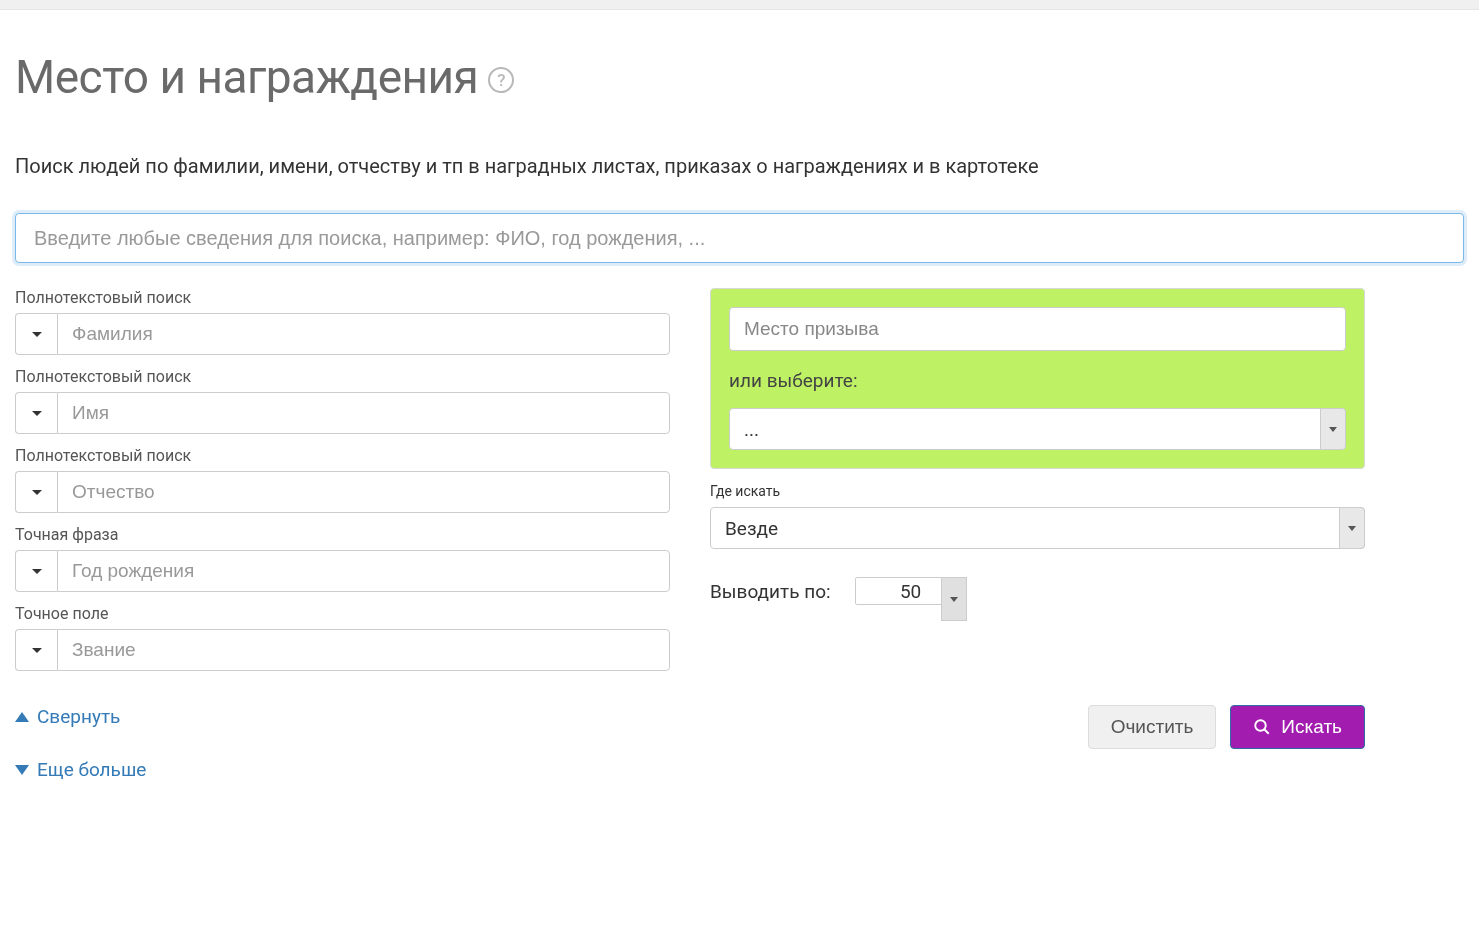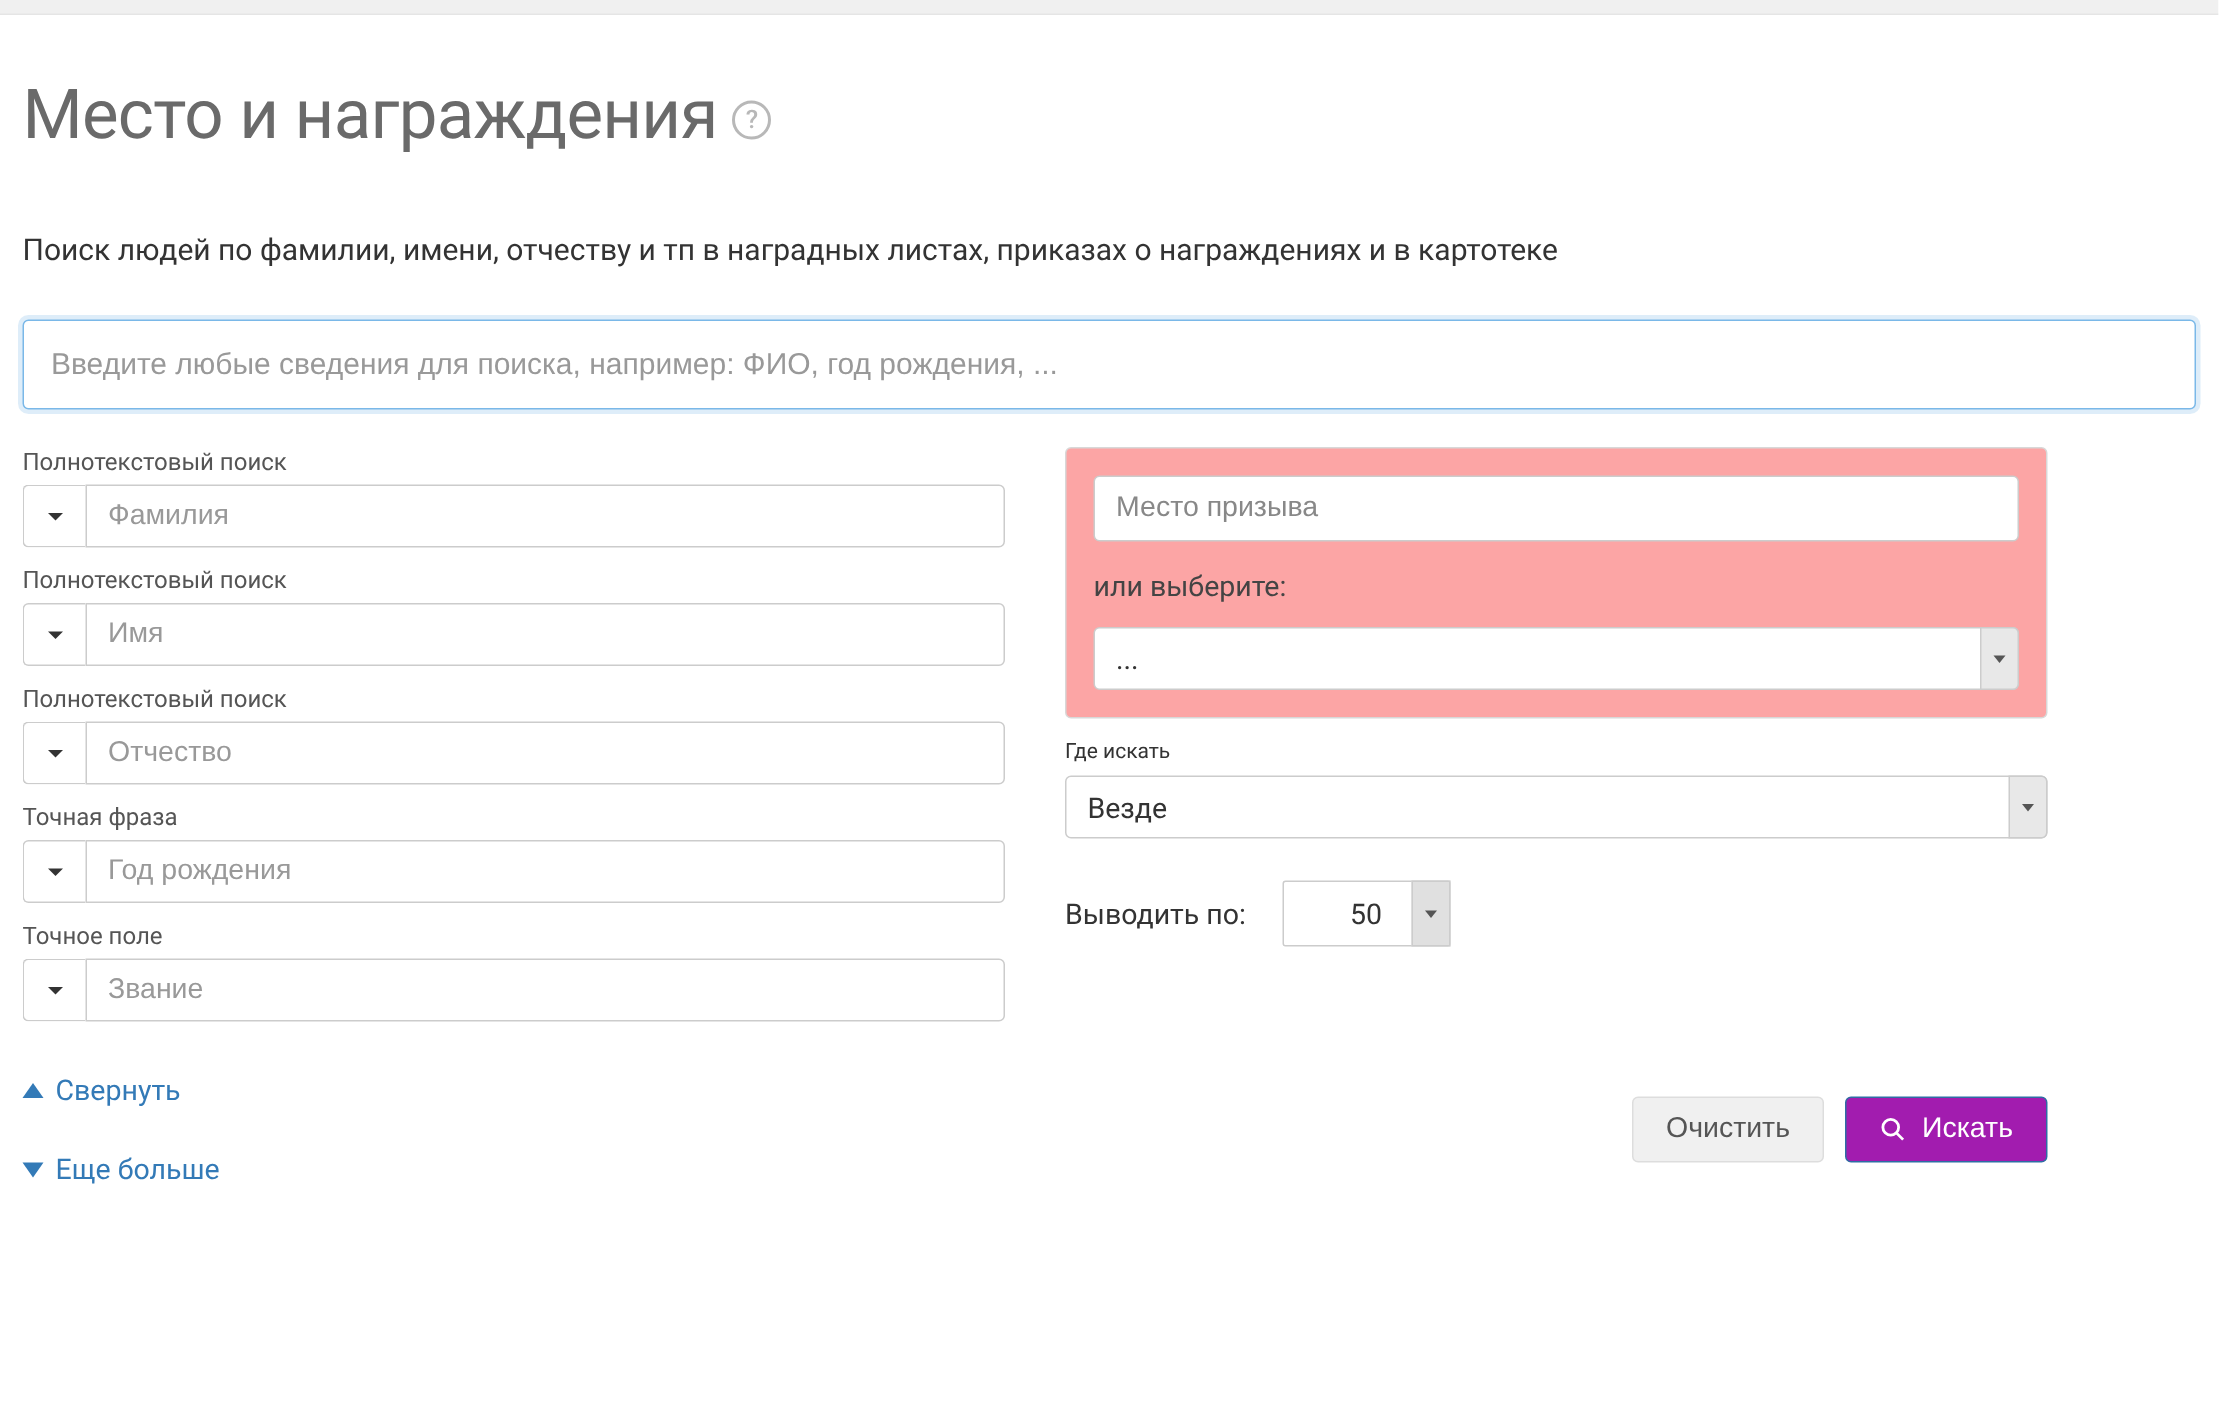--- a/index.html
+++ b/index.html
@@ -46,21 +46,21 @@
       font-weight: 500;
       margin-top: 6px;
     }
     .description {
       font-size: 20px;
       color: #333;
       margin-bottom: 35px;
     }
     .main-search {
       width: 100%;
-      height: 60px;
+      height: 50px;
       padding: 0 18px;
       font-size: 20px;
       border: 1px solid #7ab8e8;
       border-radius: 4px;
       outline: none;
       box-shadow: 0 0 0 3px rgba(122,184,232,0.25);
       color: #333;
     }
     .main-search::placeholder {
       color: #999;
@@ -113,21 +113,21 @@
       font-size: 19px;
       border: 1px solid #ccc;
       border-radius: 0 4px 4px 0;
       outline: none;
       color: #333;
     }
     .text-input::placeholder {
       color: #999;
     }
     .right-panel {
-      background: #fca5a5;
+      background: #bef264;
       border: 1px solid #d8d8d8;
       border-radius: 4px;
       padding: 18px;
       margin-bottom: 14px;
     }
     .right-input {
       width: 100%;
       height: 44px;
       padding: 0 14px;
       font-size: 19px;
@@ -200,21 +200,21 @@
     .per-page-label {
       font-size: 19px;
       color: #333;
     }
     .per-page-select-wrapper {
       position: relative;
       width: 112px;
     }
     .per-page-box {
       width: 100%;
-      height: 44px;
+      height: 28px;
       padding: 0 14px;
       font-size: 19px;
       border: 1px solid #ccc;
       border-radius: 2px;
       background: #fff;
       display: flex;
       align-items: center;
       justify-content: center;
       cursor: pointer;
     }

